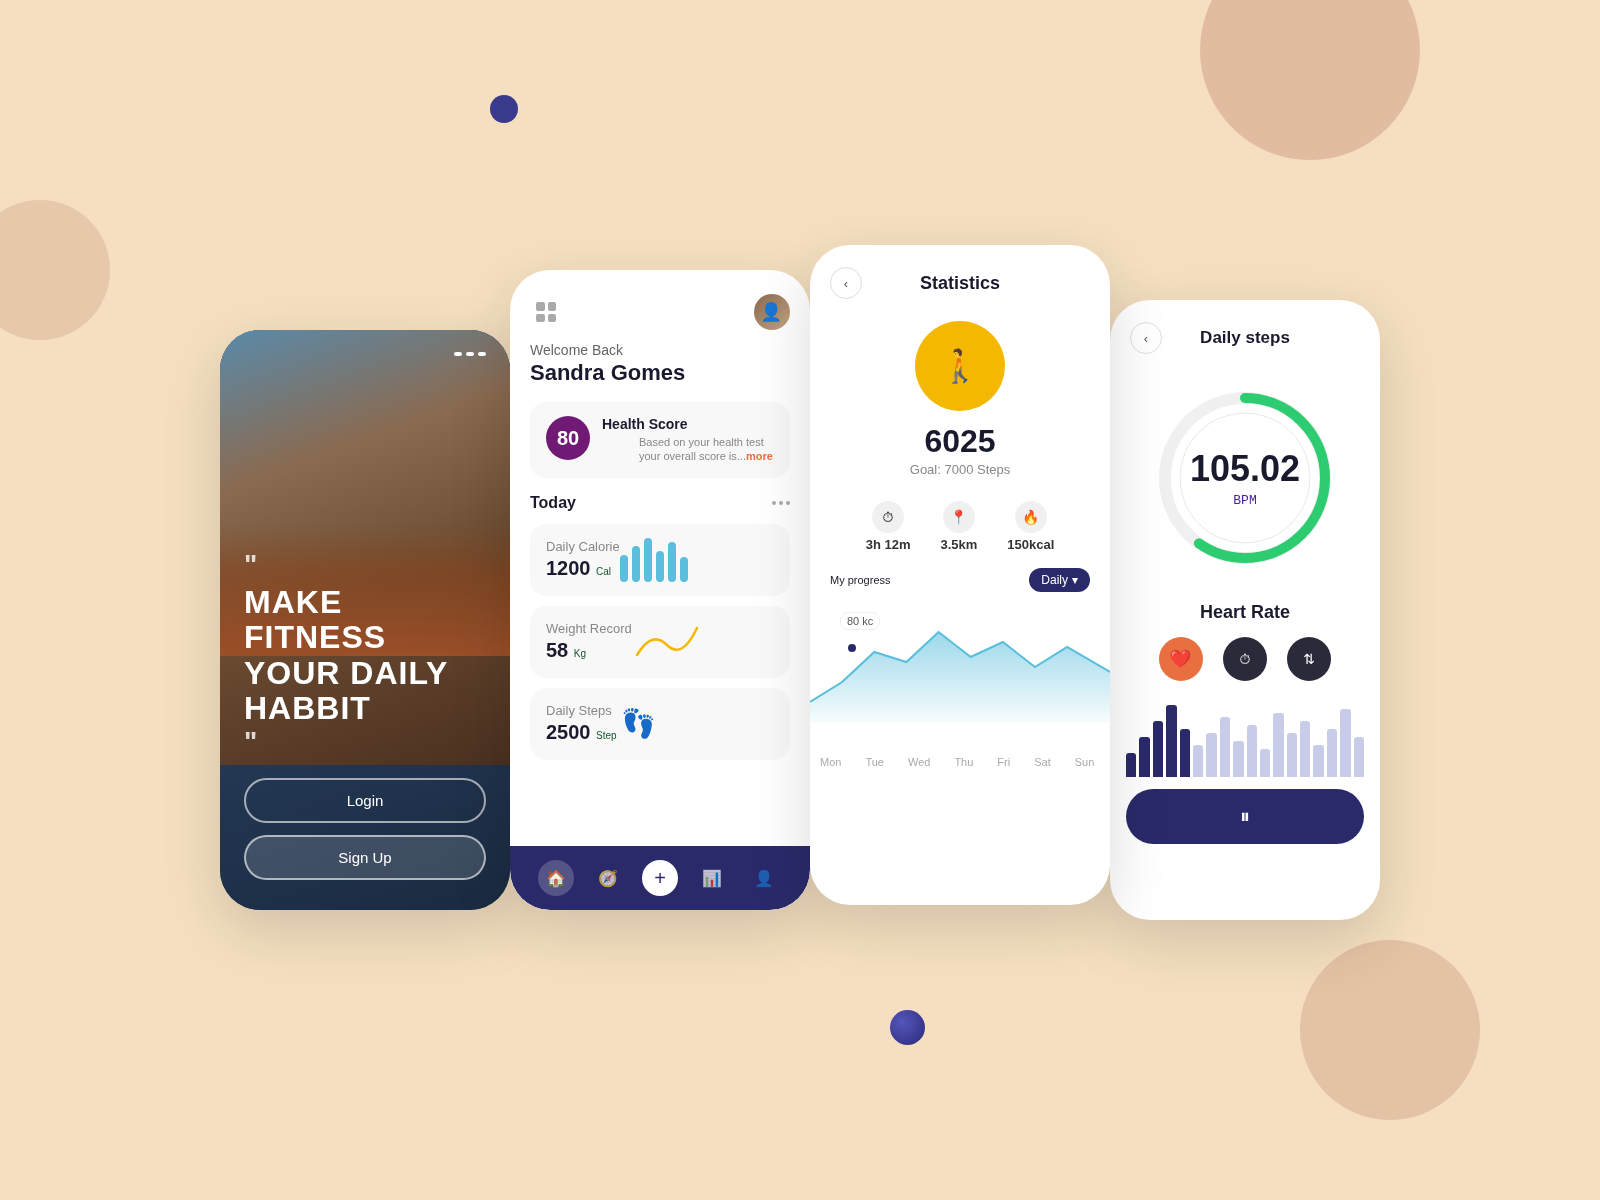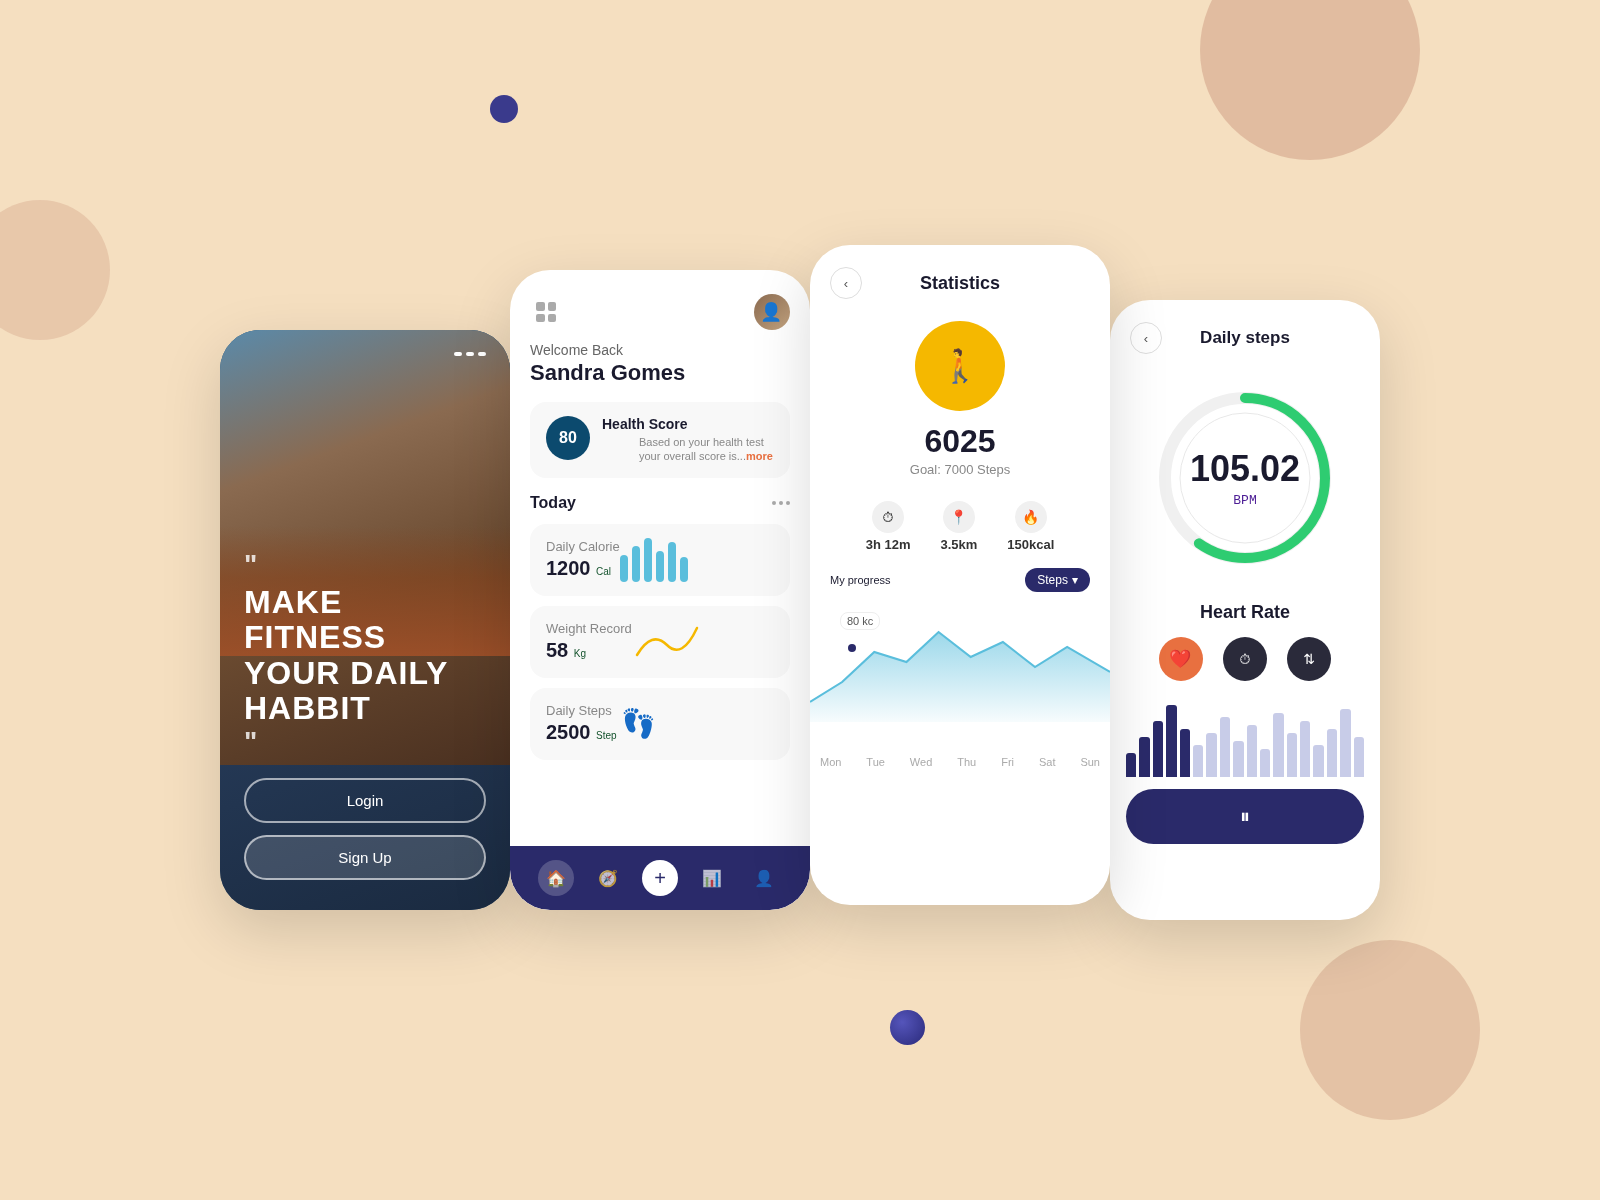--- a/index.html
+++ b/index.html
@@ -270,23 +270,23 @@
       padding: 14px 16px;
       display: flex;
       align-items: flex-start;
       gap: 12px;
     }
 
     .score-circle {
       width: 44px;
       height: 44px;
       border-radius: 50%;
-      background: #0c4a6e;
+      background: #701a75;
       color: white;
-      font-size: 16px;
+      font-size: 20px;
       font-weight: 800;
       display: flex;
       align-items: center;
       justify-content: center;
       flex-shrink: 0;
     }
 
     .health-info h4 {
       font-size: 14px;
       font-weight: 700;
@@ -575,22 +575,23 @@
       width: 8px;
       height: 8px;
       border-radius: 50%;
       background: #2a2a6a;
       top: 42px;
       left: 38px;
     }
 
     .chart-days {
       display: flex;
-      justify-content: space-between;
+      justify-content: flex-start;
       padding: 4px 10px 0;
+      gap: 24px;
     }
 
     .chart-day {
       font-size: 11px;
       color: #aaa;
     }
 
     
     .phone-4 {
       width: 270px;
@@ -859,21 +860,21 @@
       </div>
       <div class="metric-item">
         <div class="metric-icon">🔥</div>
         <span class="metric-value">150kcal</span>
       </div>
     </div>
 
     <div class="my-progress-header">
       <span class="my-progress-label">My progress</span>
       <div class="week-selector">
-        <span>Steps</span>
+        <span>Daily</span>
         <span>▾</span>
       </div>
     </div>
 
     <div class="area-chart-container">
       <div class="area-chart-label">80 kc</div>
       <div class="area-chart-dot"></div>
       <svg class="chart-svg" viewBox="0 0 280 120" preserveAspectRatio="none">
         <defs>
           <linearGradient id="areaGrad" x1="0" y1="0" x2="0" y2="1">

